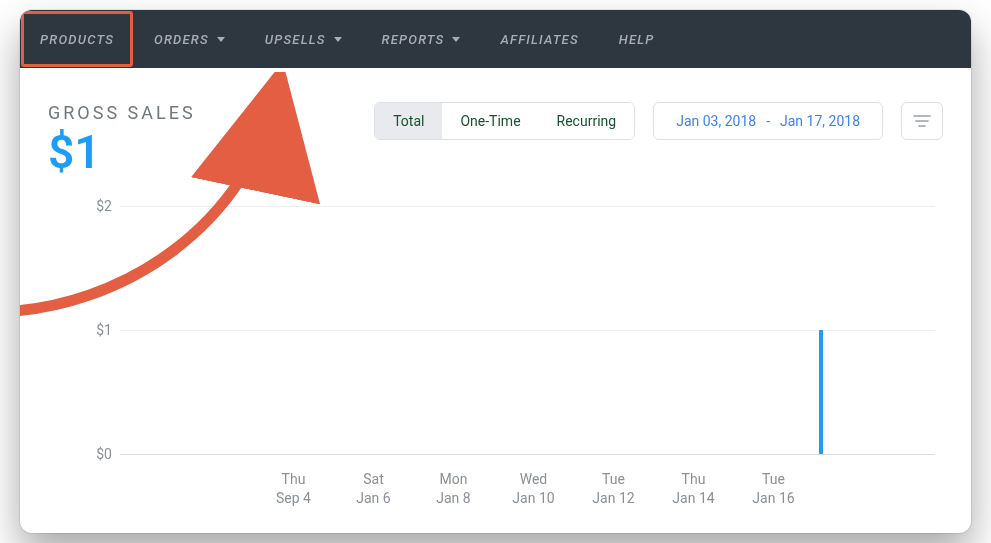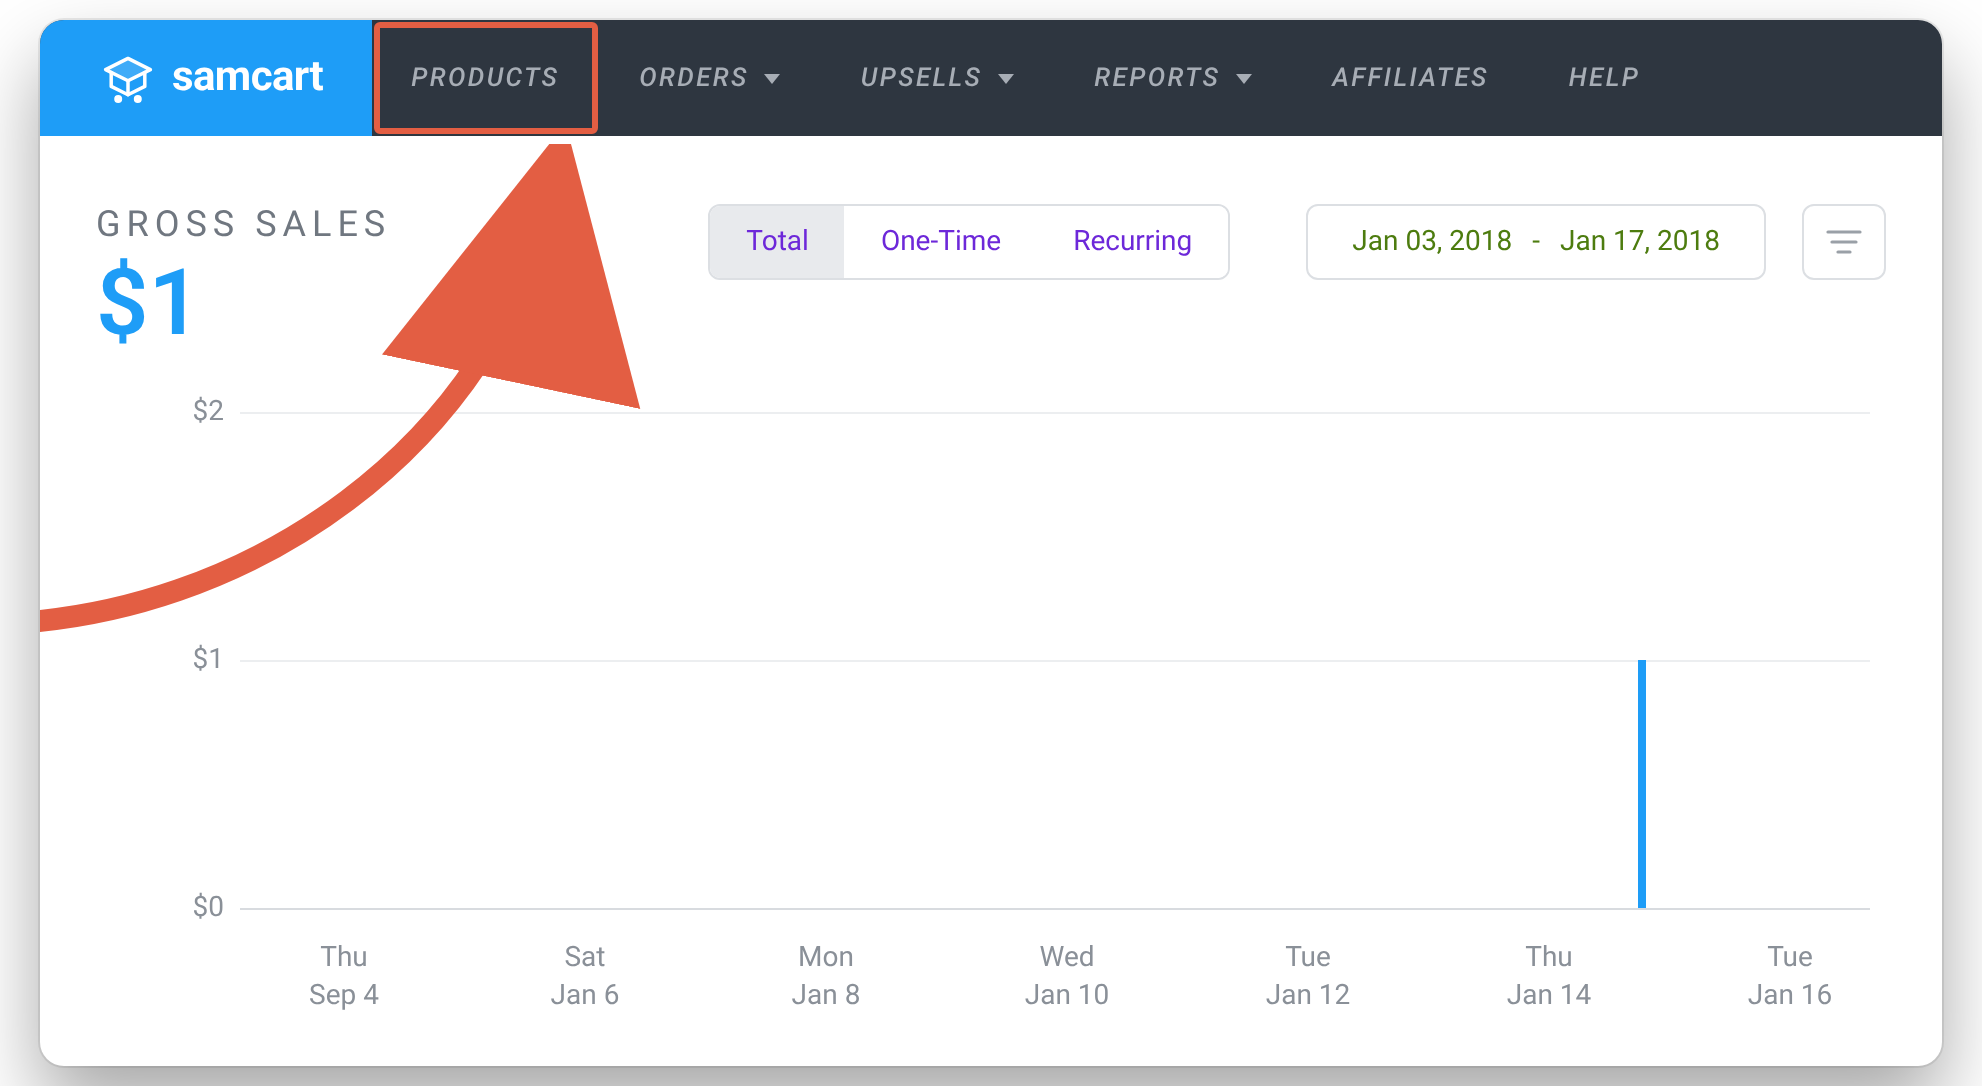--- a/index.html
+++ b/index.html
@@ -91,37 +91,36 @@
       border: 1px solid #dcdfe3;
       border-radius: 6px;
       overflow: hidden;
       height: 38px;
     }
     .tab {
       display: flex;
       align-items: center;
       padding: 0 18px;
       font-size: 14px;
-      color: #6d28d9;
+      color: #14532d;
       cursor: pointer;
       background: #fff;
     }
     .tab.active { background: #e8eaed; }
     .date-range {
       display: flex;
       align-items: center;
       gap: 10px;
       border: 1px solid #dcdfe3;
       border-radius: 6px;
       height: 38px;
       padding: 0 22px;
       font-size: 14px;
-      color: #4d7c0f;
-      cursor: pointer;
-      margin-left: 20px;
+      color: #3b82f6;
+      cursor: pointer;
     }
     .filter-btn {
       display: flex;
       align-items: center;
       justify-content: center;
       border: 1px solid #dcdfe3;
       border-radius: 6px;
       width: 42px; height: 38px;
       cursor: pointer;
       color: #888e95;
@@ -140,21 +139,21 @@
       width: 40px;
       text-align: right;
       font-size: 14px;
       color: #8a9098;
       transform: translateY(-50%);
     }
     .xticks {
       position: absolute;
       left: 84px; right: 8px; bottom: 6px;
       display: flex;
-      justify-content: space-between;
+      justify-content: center;
       text-align: center;
       font-size: 14px;
       color: #8a9098;
     }
     .xtick { width: 80px; line-height: 1.35; }
     .bar {
       position: absolute;
       bottom: 0;
       width: 4px;
       background: #1e9df7;
@@ -164,32 +163,20 @@
       pointer-events: none;
       z-index: 10;
     }
   </style>
 </head>
 <body>
 
 <div class="window">
 
   <div class="nav">
-    <div class="brand">
-      <svg viewBox="0 0 40 40">
-        <g fill="none" stroke="#fff" stroke-width="2.5" stroke-linejoin="round" stroke-linecap="round">
-          <path d="M4 14 L20 6 L36 14 L20 22 Z" fill="#fff" fill-opacity="0.15"></path>
-          <path d="M8 16 L8 26 L20 32 L32 26 L32 16"></path>
-          <path d="M20 22 L20 32"></path>
-          <circle cx="13" cy="35" r="1.6" fill="#fff"></circle>
-          <circle cx="27" cy="35" r="1.6" fill="#fff"></circle>
-        </g>
-      </svg>
-      <span>samcart</span>
-    </div>
     <div class="nav-items">
       <div class="nav-item highlighted">
         <span>PRODUCTS</span>
       </div>
       <div class="nav-item">
         <span>ORDERS</span>
         <span class="caret-down"></span>
       </div>
       <div class="nav-item">
         <span>UPSELLS</span>

